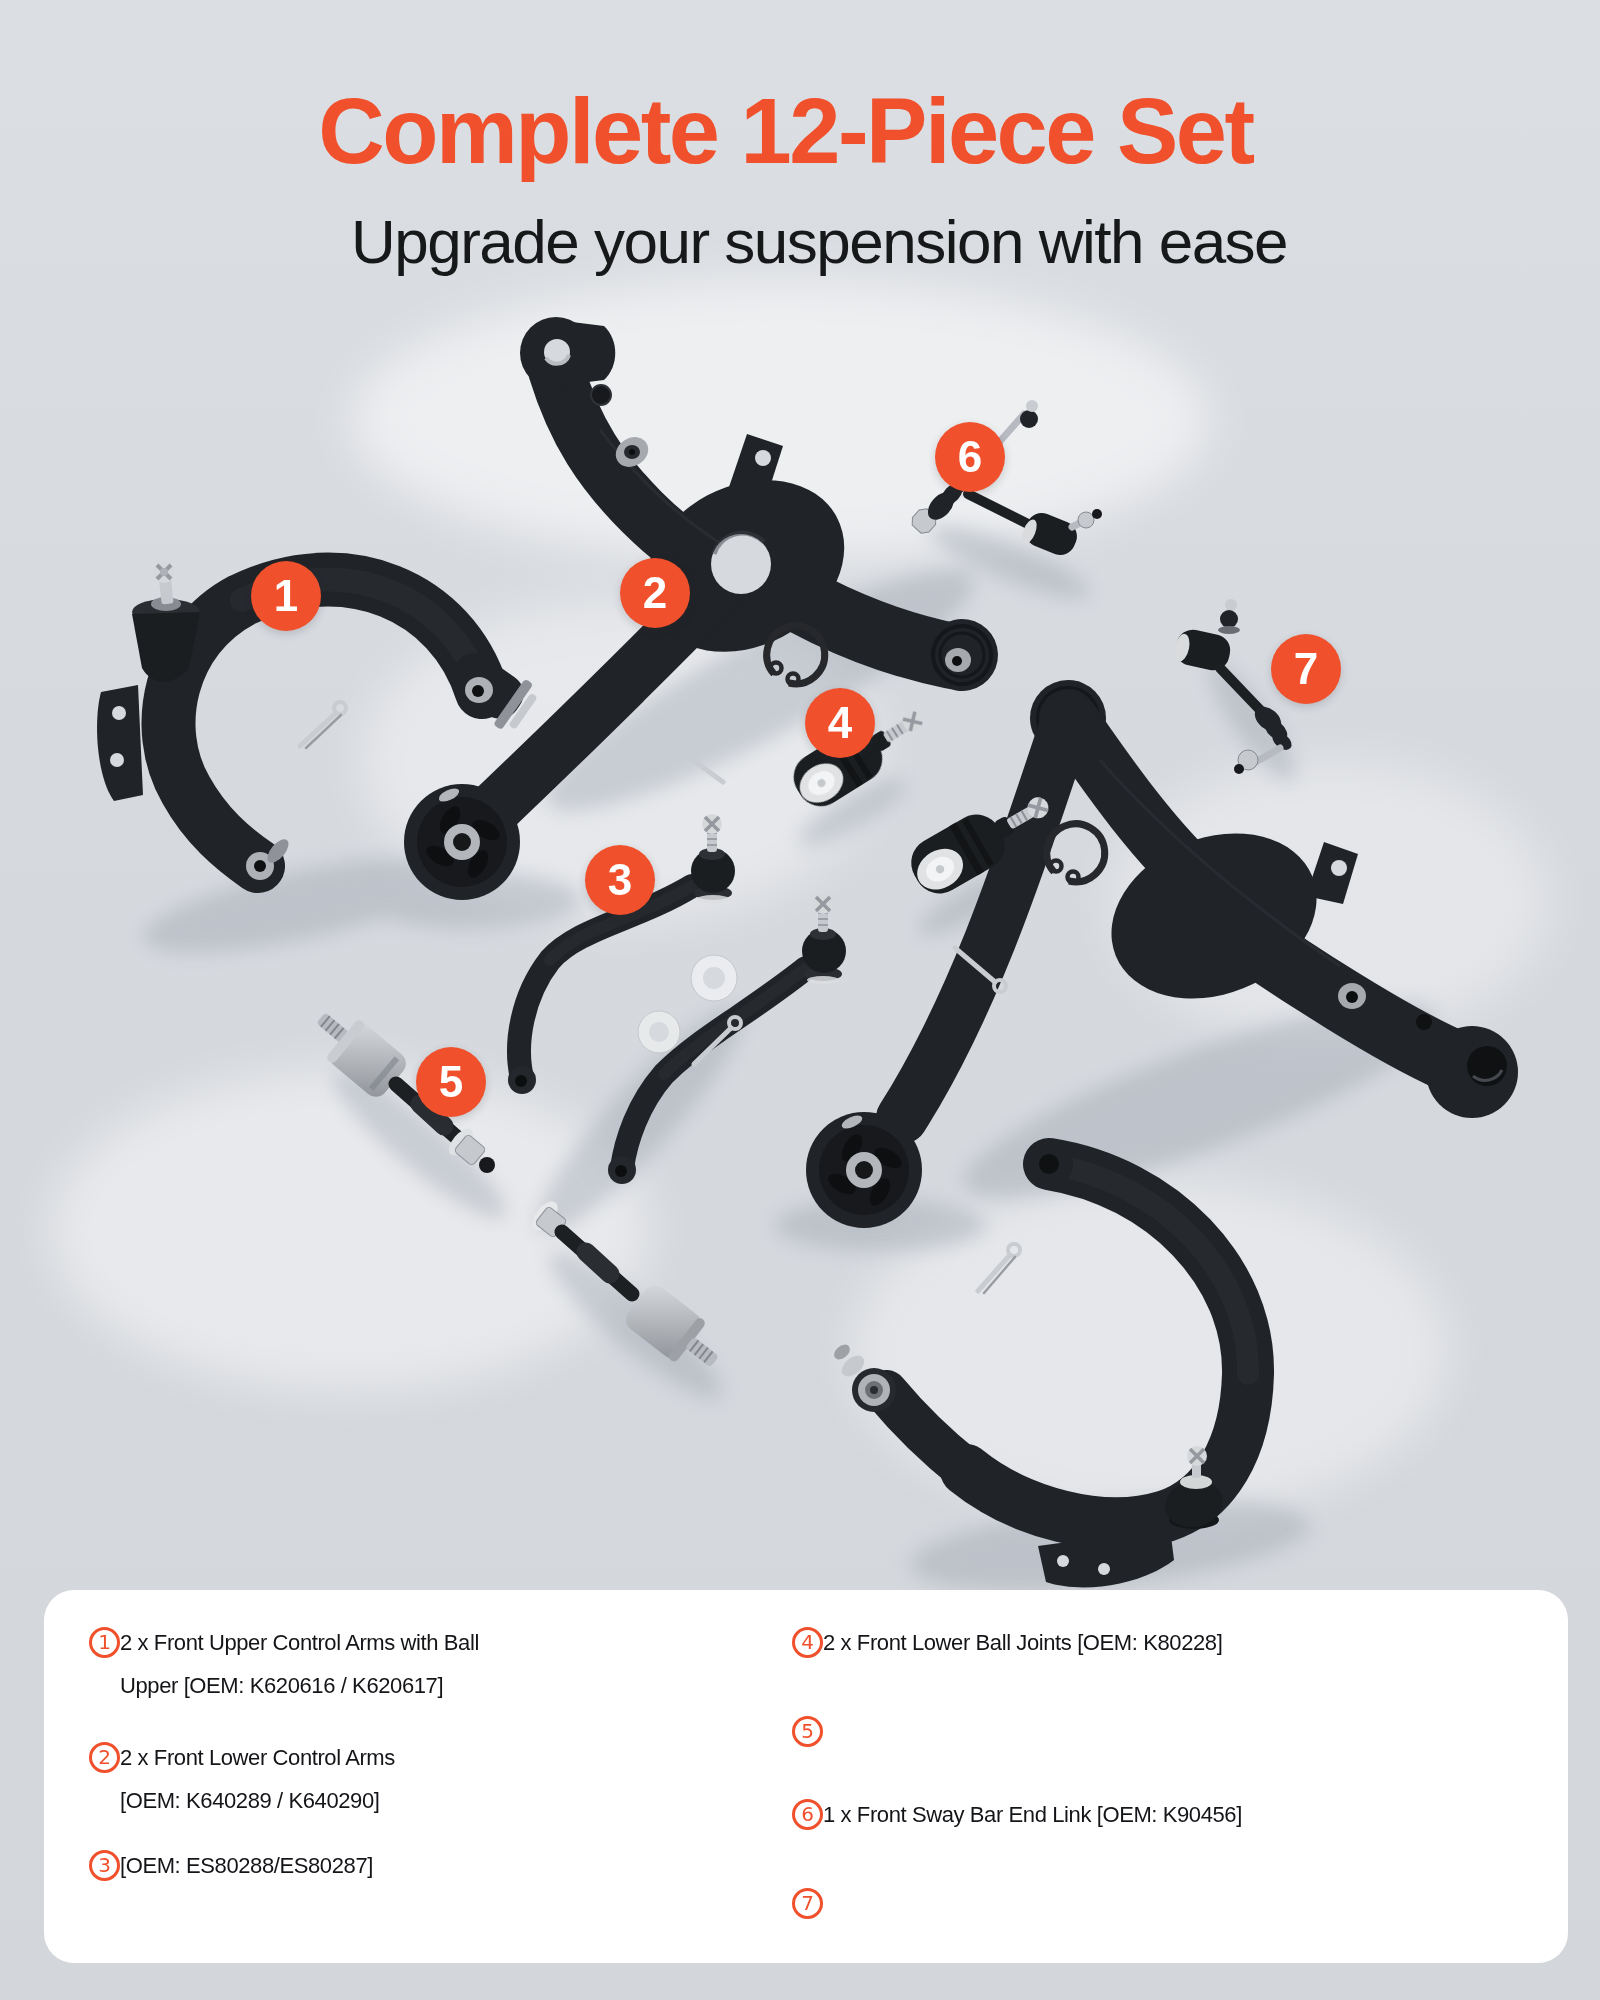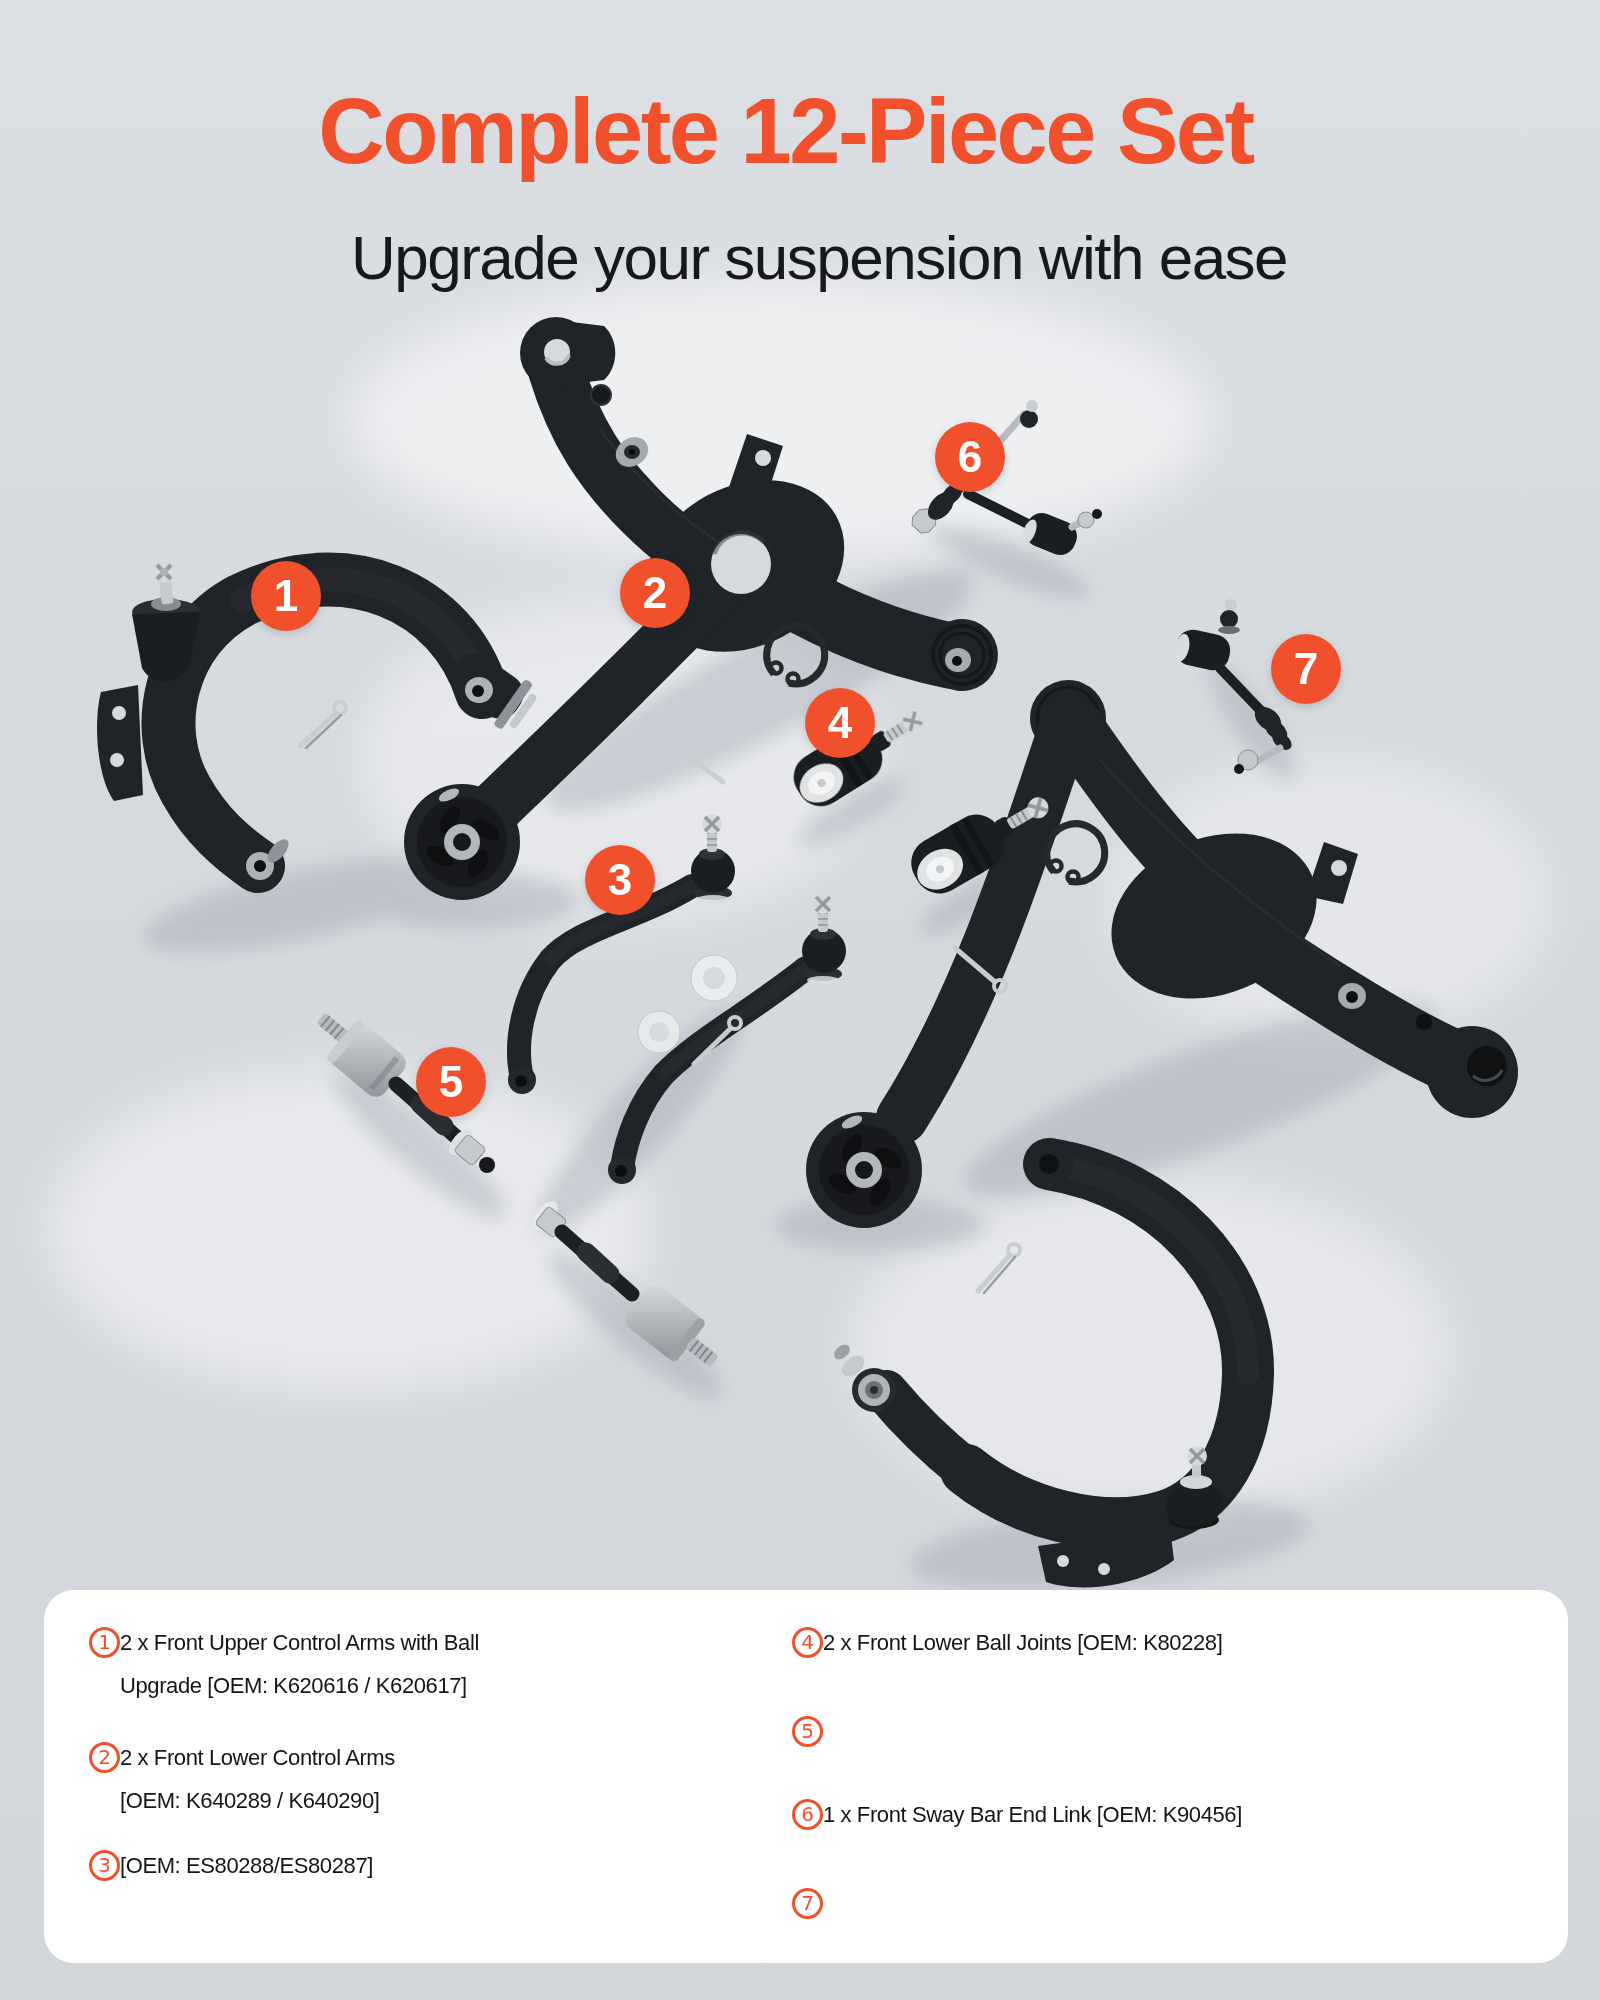--- a/index.html
+++ b/index.html
@@ -17,21 +17,21 @@
   }
   .scene{position:absolute;left:0;top:0;width:1600px;height:2000px}
   .scene svg{display:block;width:1600px;height:2000px}
 
   .title{
     position:absolute;top:76px;left:0;width:1571px;
     text-align:center;font-weight:bold;font-size:92px;line-height:110px;
     letter-spacing:-2.5px;color:var(--accent-orange);
   }
   .subtitle{
-    position:absolute;top:220px;left:0;width:1600px;
+    position:absolute;top:204px;left:0;width:1600px;
     text-align:center;font-weight:normal;font-size:62px;line-height:76px;
     letter-spacing:-1.5px;color:var(--text-dark);padding-left:38px;
   }
 
   .badge{
     position:absolute;width:70px;height:70px;border-radius:50%;
     background:var(--accent-orange);color:#fff;
     font-size:44px;font-weight:bold;line-height:70px;text-align:center;
     box-shadow:0 3px 8px rgba(40,45,55,.18);
   }
@@ -389,21 +389,21 @@
 <div class="badge" style="left:416px;top:1047px">5</div>
 <div class="badge" style="left:935px;top:422px">6</div>
 <div class="badge" style="left:1271px;top:634px">7</div>
 
 <div class="legend-card">
   <div class="legend-col col-left">
     <div class="legend-item">
       <div class="num-circle">1</div>
       <div class="item-text">
         <span>2 x Front Upper Control Arms with Ball</span>
-        <span>Upgrade [OEM: K620616 / K620617]</span>
+        <span>Upper [OEM: K620616 / K620617]</span>
       </div>
     </div>
     <div class="legend-item">
       <div class="num-circle">2</div>
       <div class="item-text">
         <span>2 x Front Lower Control Arms</span>
         <span>[OEM: K640289 / K640290]</span>
       </div>
     </div>
     <div class="legend-item">

